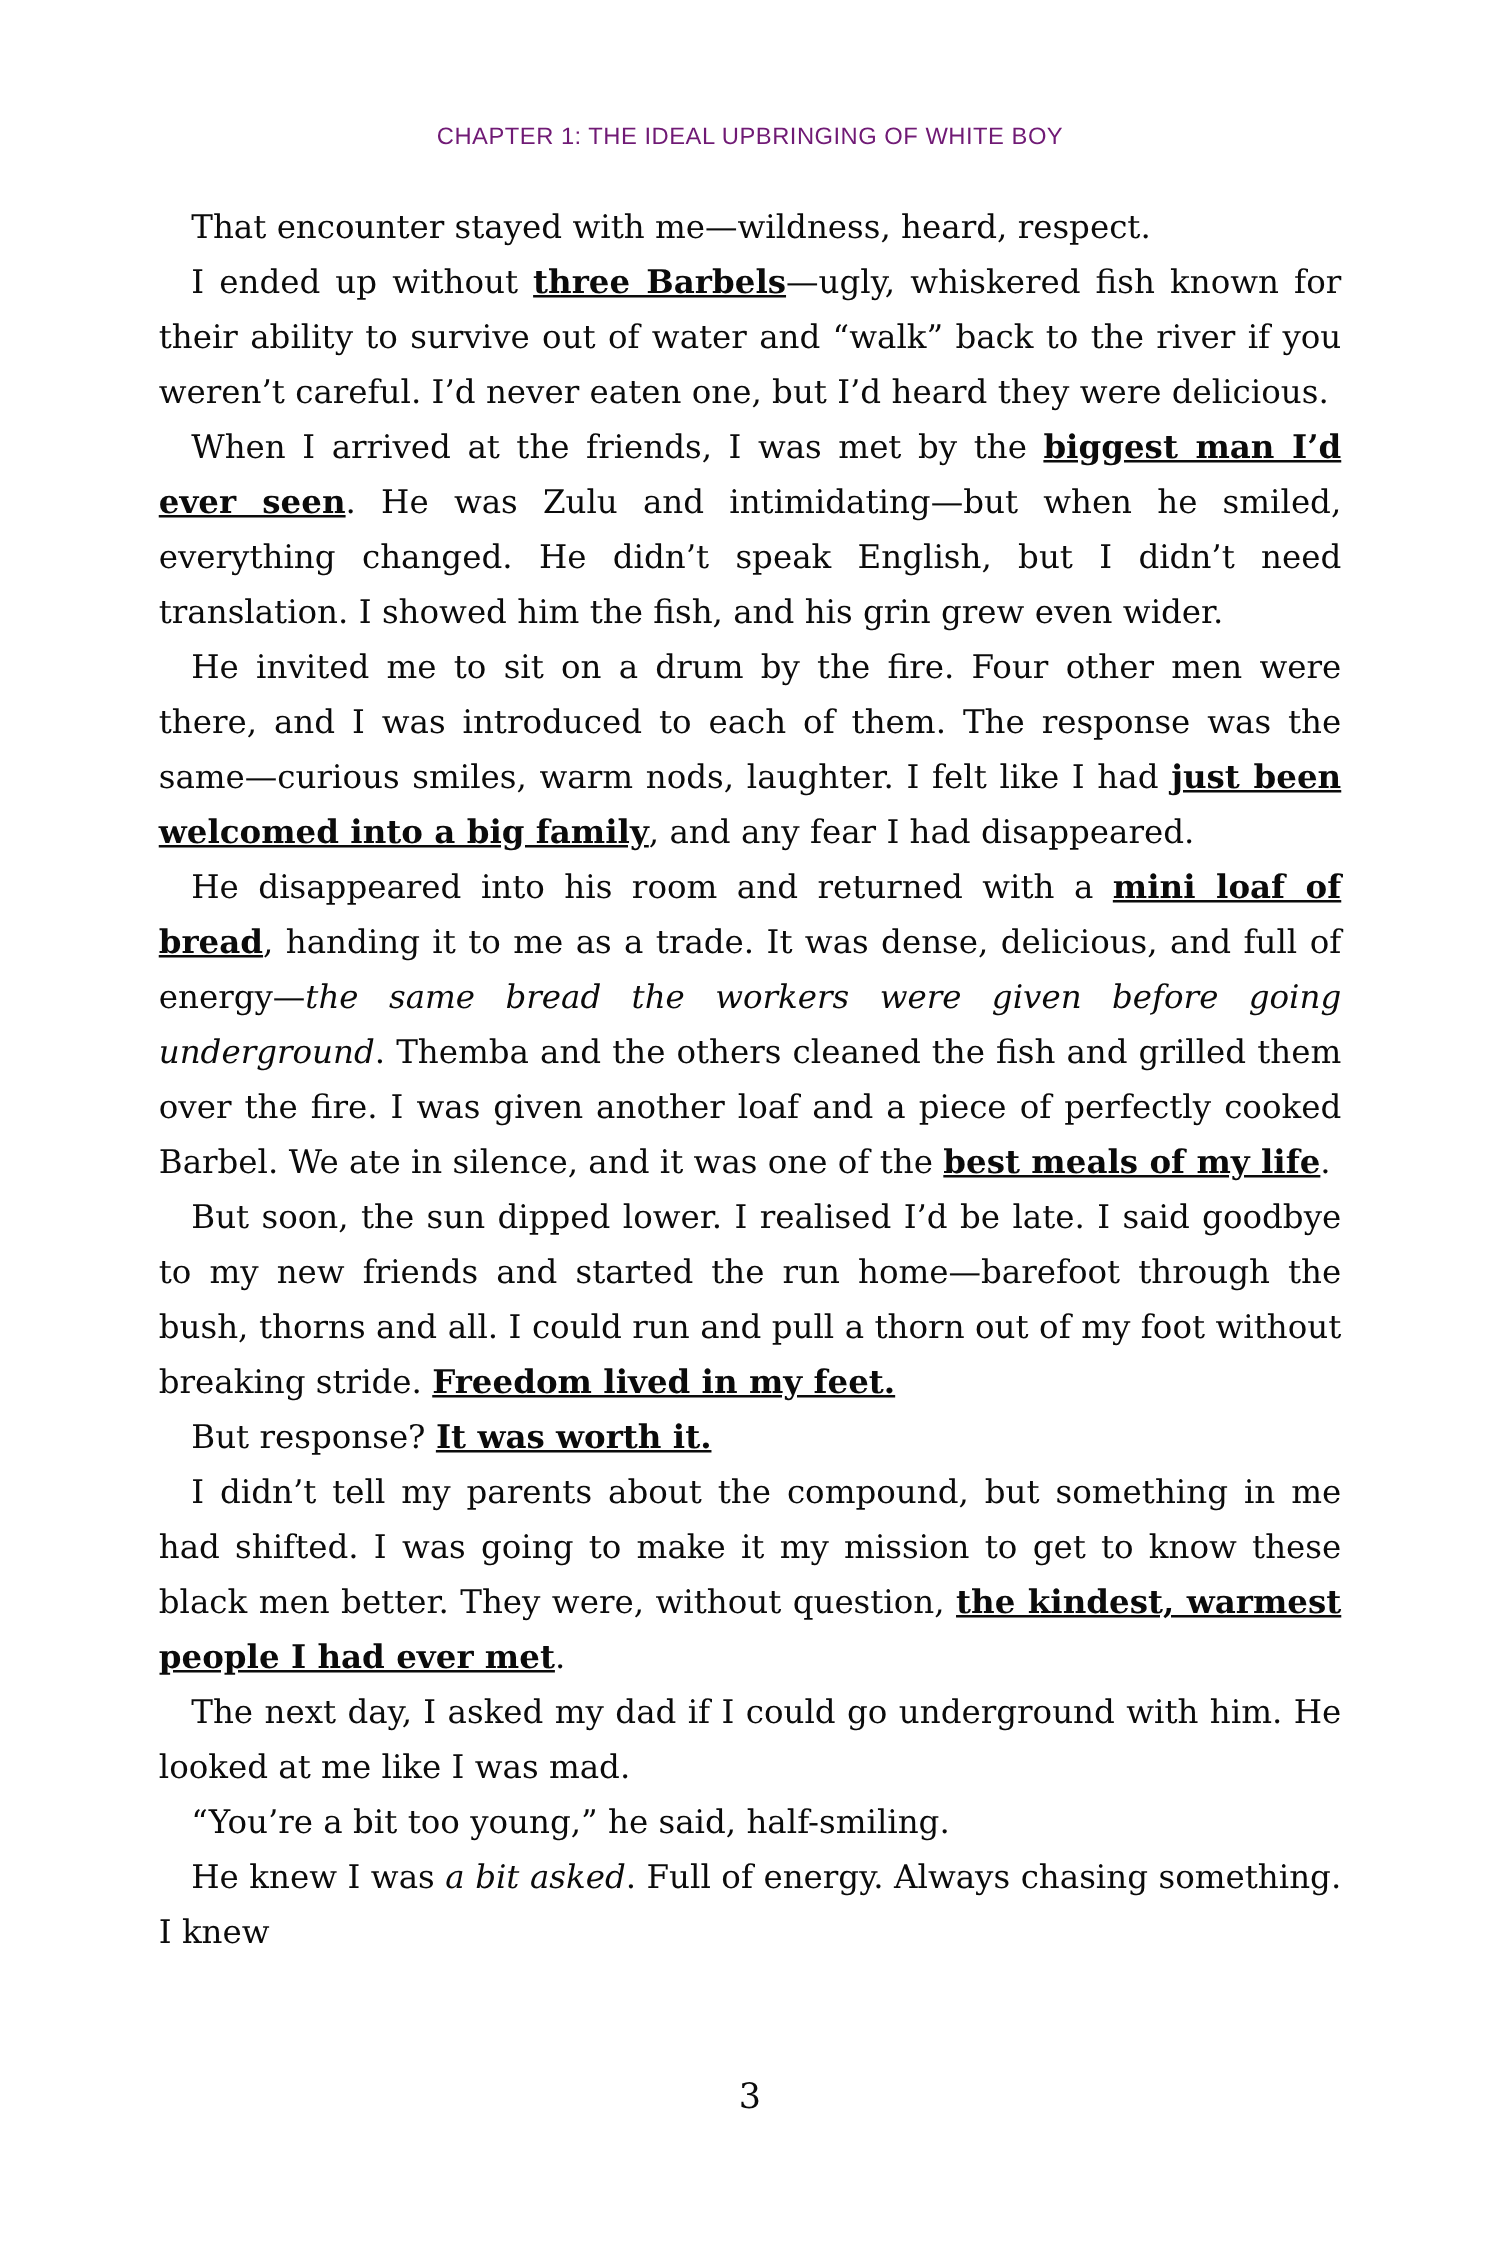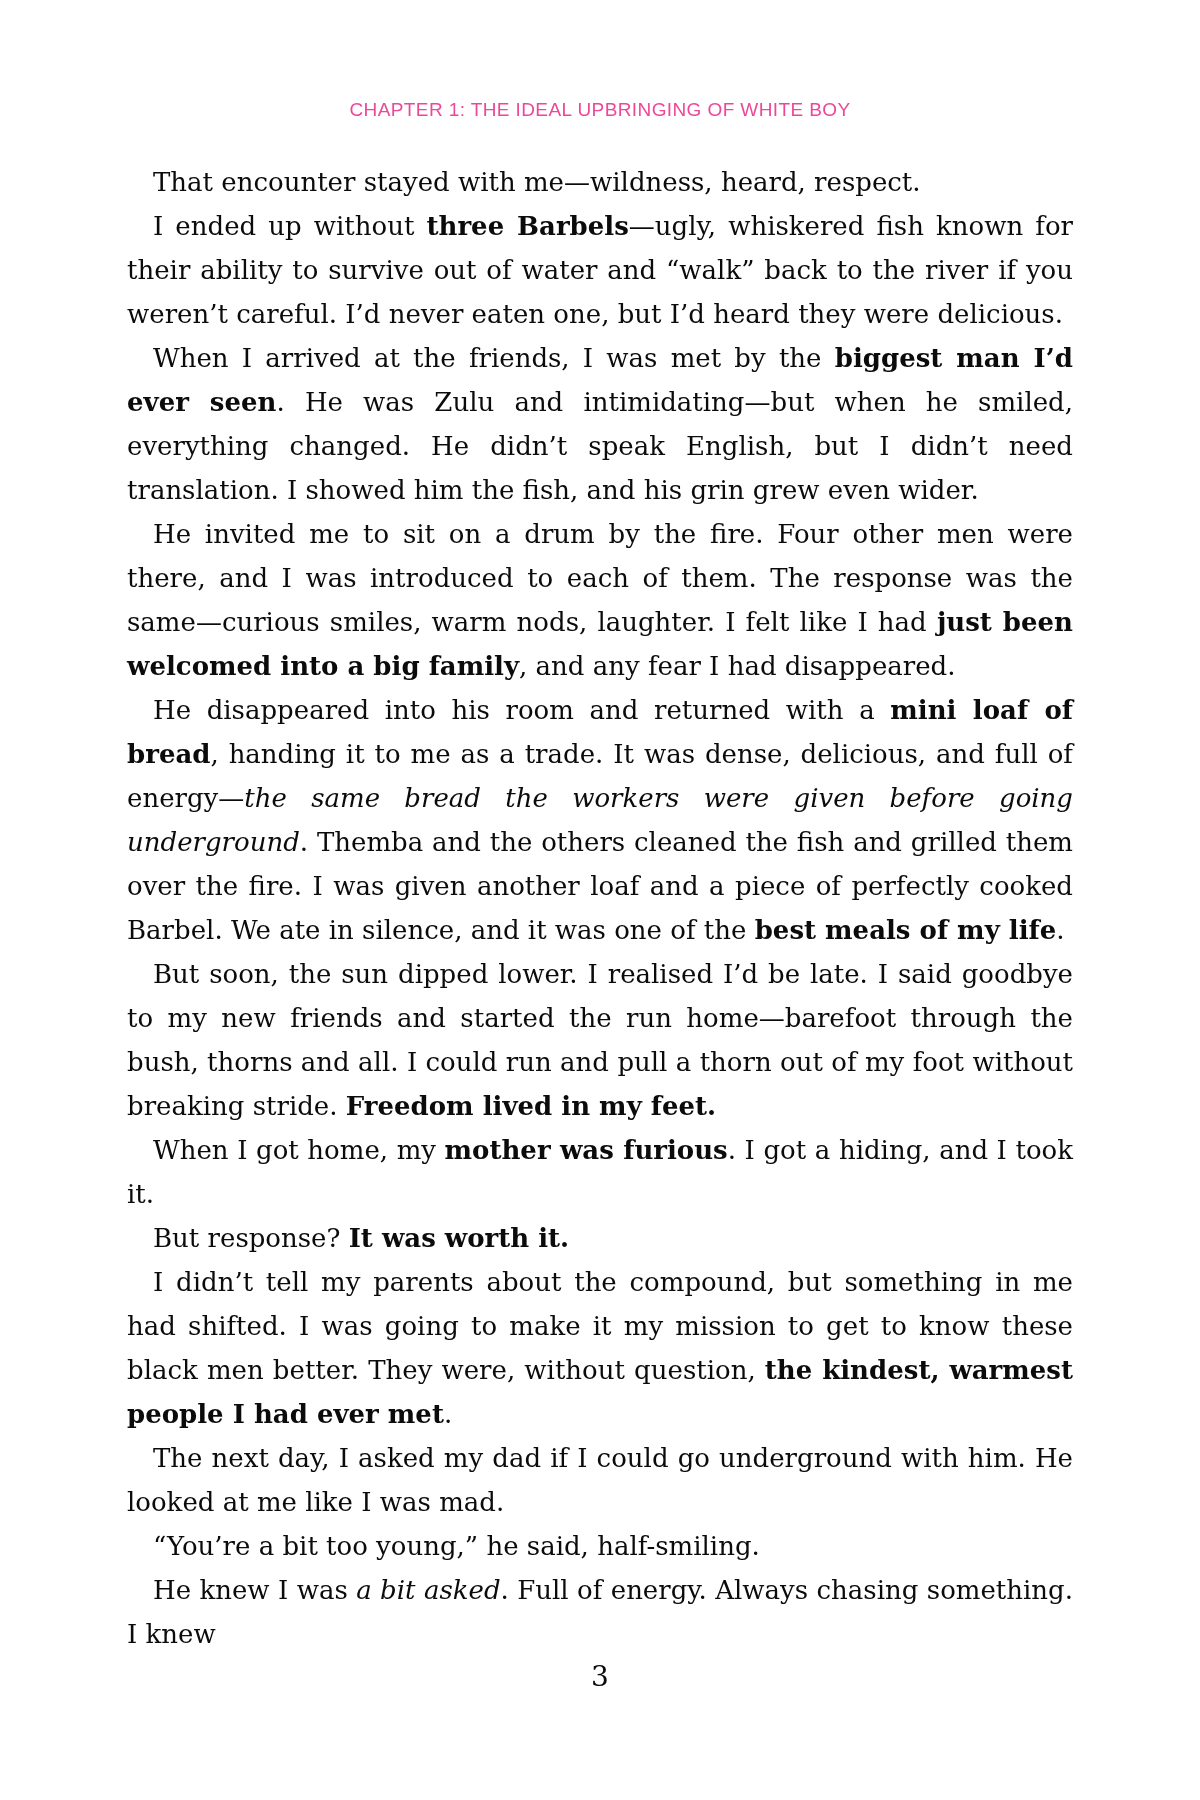--- a/index.html
+++ b/index.html
@@ -14,36 +14,36 @@
     color: #0b0b0b;
   }
   .chapter-header {
     margin-top: 98px;
     text-align: center;
     font-family: "Liberation Sans", sans-serif;
     font-size: 19px;
     line-height: 24px;
     letter-spacing: 0.4px;
     font-weight: 400;
-    color: #ec4899;
+    color: #701a75;
   }
   .body-text {
     margin: 38px 127px 0 127px;
     font-size: 26px;
     line-height: 44px;
     text-align: justify;
     text-justify: inter-word;
     hyphens: none;
     -webkit-hyphens: none;
   }
   .body-text p {
     text-indent: 26px;
     margin: 0;
   }
-  .run-bold { font-weight: bold; }
+  .run-bold { font-weight: bold; text-decoration: underline; }
   .run-italic { font-style: italic; }
   .page-number {
     position: absolute;
     top: 1660px;
     left: 0;
     width: 100%;
     text-align: center;
     font-size: 28px;
     color: #0b0b0b;
   }
@@ -54,21 +54,20 @@
 <div class="page">
   <div class="chapter-header">CHAPTER 1: THE IDEAL UPBRINGING OF WHITE BOY</div>
 
   <div class="body-text">
       <p><span>That encounter stayed with me—wildness, heard, respect.</span></p>
       <p><span>I ended up without </span><span class="run-bold">three Barbels</span><span>—ugly, whiskered fish known for their ability to survive out of water and “walk” back to the river if you weren’t careful. I’d never eaten one, but I’d heard they were delicious.</span></p>
       <p><span>When I arrived at the friends, I was met by the </span><span class="run-bold">biggest man I’d ever seen</span><span>. He was Zulu and intimidating—but when he smiled, everything changed. He didn’t speak English, but I didn’t need translation. I showed him the fish, and his grin grew even wider.</span></p>
       <p><span>He invited me to sit on a drum by the fire. Four other men were there, and I was introduced to each of them. The response was the same—curious smiles, warm nods, laughter. I felt like I had </span><span class="run-bold">just been welcomed into a big family</span><span>, and any fear I had disappeared.</span></p>
       <p><span>He disappeared into his room and returned with a </span><span class="run-bold">mini loaf of bread</span><span>, handing it to me as a trade. It was dense, delicious, and full of energy—</span><span class="run-italic">the same bread the workers were given before going underground</span><span>. Themba and the others cleaned the fish and grilled them over the fire. I was given another loaf and a piece of perfectly cooked Barbel. We ate in silence, and it was one of the </span><span class="run-bold">best meals of my life</span><span>.</span></p>
       <p><span>But soon, the sun dipped lower. I realised I’d be late. I said goodbye to my new friends and started the run home—barefoot through the bush, thorns and all. I could run and pull a thorn out of my foot without breaking stride. </span><span class="run-bold">Freedom lived in my feet.</span></p>
-      <p><span>When I got home, my </span><span class="run-bold">mother was furious</span><span>. I got a hiding, and I took it.</span></p>
       <p><span>But response? </span><span class="run-bold">It was worth it.</span></p>
       <p><span>I didn’t tell my parents about the compound, but something in me had shifted. I was going to make it my mission to get to know these black men better. They were, without question, </span><span class="run-bold">the kindest, warmest people I had ever met</span><span>.</span></p>
       <p><span>The next day, I asked my dad if I could go underground with him. He looked at me like I was mad.</span></p>
       <p><span>“You’re a bit too young,” he said, half-smiling.</span></p>
       <p><span>He knew I was </span><span class="run-italic">a bit asked</span><span>. Full of energy. Always chasing something. I knew</span></p>
     </div>
 
   <div class="page-number">3</div>
 </div>
 

